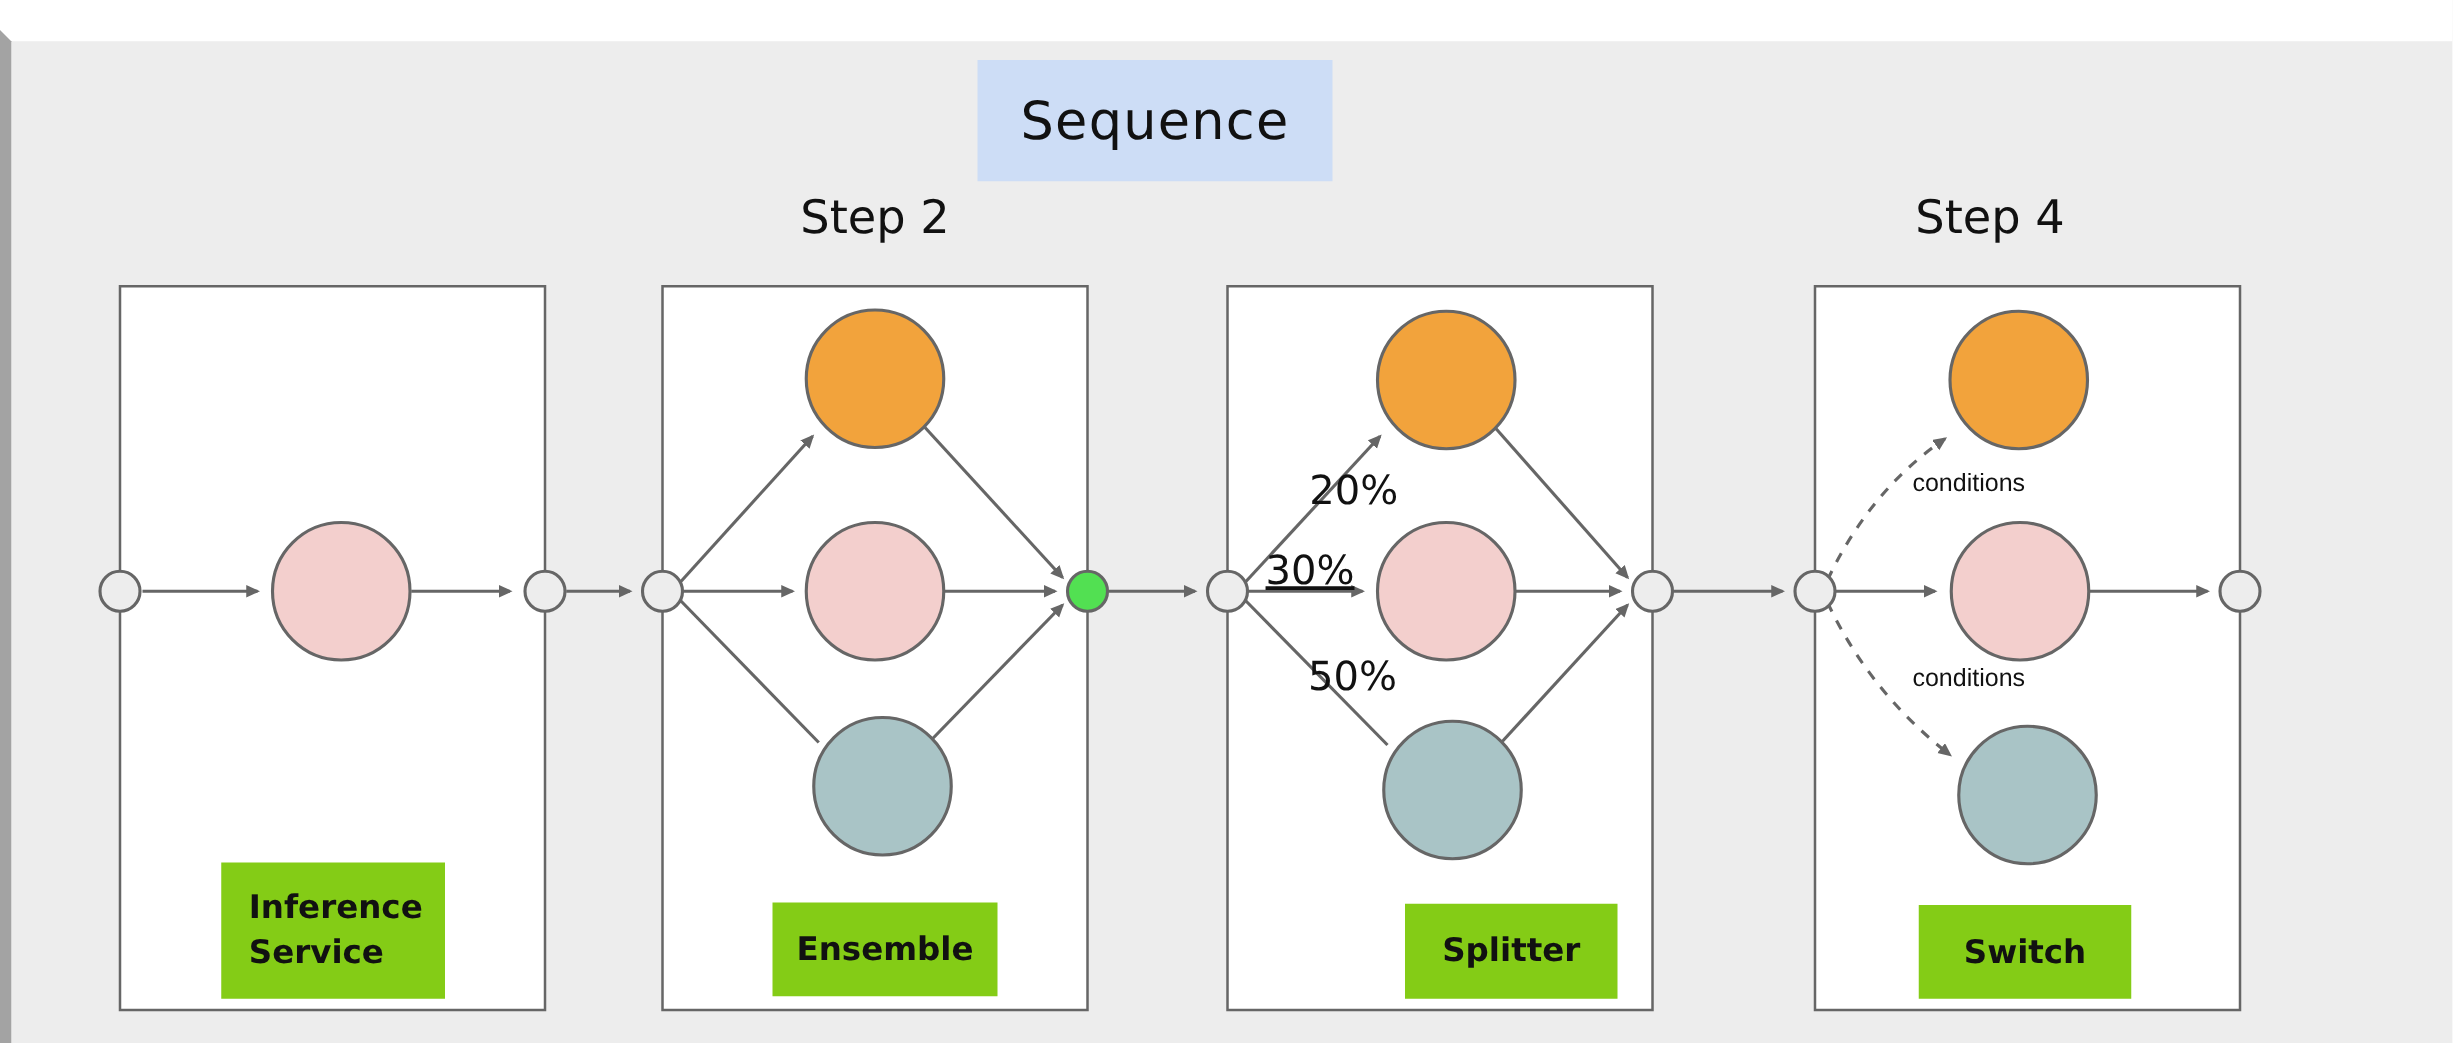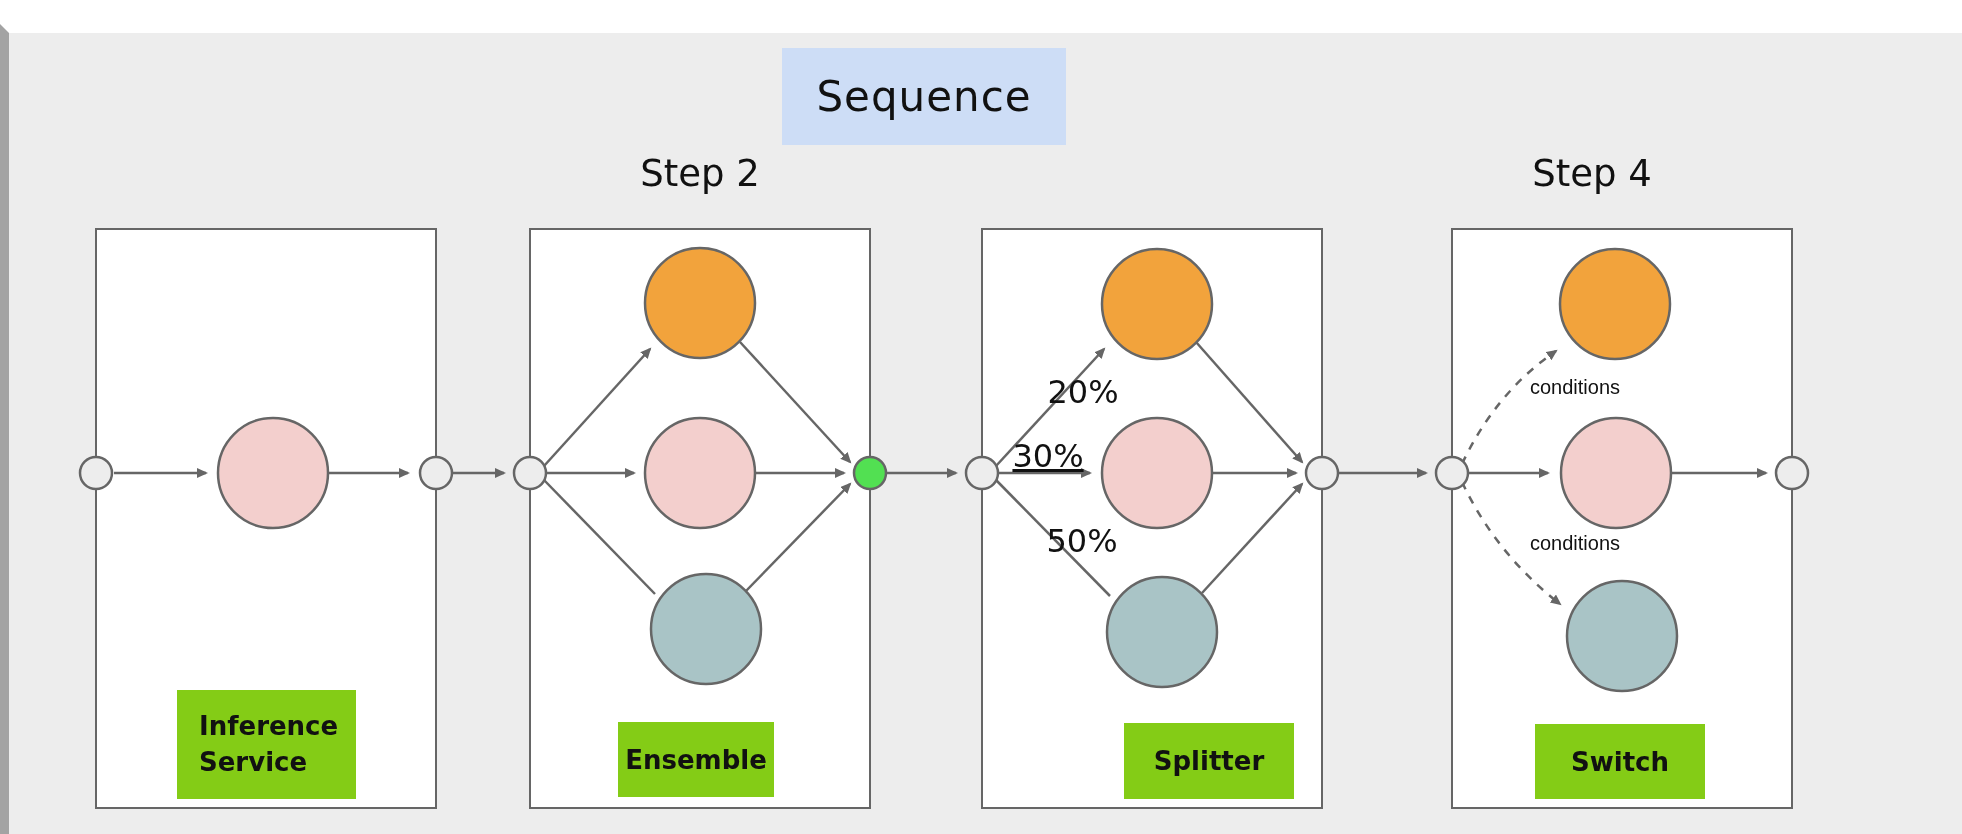--- a/index.html
+++ b/index.html
@@ -107,21 +107,21 @@
 
   <div class="title-box txt">Sequence</div>
 
   <div class="heading txt" style="left:521px;">Step 2</div>
   <div class="heading txt" style="left:1413px;">Step 4</div>
 
   <div class="steplabel multiline txt" style="left:168px;top:657px;width:179px;height:109px;">
     <span>Inference</span>
     <span>Service</span>
   </div>
-  <div class="steplabel txt" style="left:609px;top:689px;width:156px;height:75px;">Ensemble</div>
+  <div class="steplabel txt" style="left:609px;top:689px;width:180px;height:75px;">Ensemble</div>
   <div class="steplabel txt" style="left:1115px;top:690px;width:170px;height:76px;">Splitter</div>
   <div class="steplabel txt" style="left:1526px;top:691px;width:170px;height:75px;">Switch</div>
 
   <div class="pct txt" style="left:1034px;top:340px;">20%</div>
   <div class="pct txt" style="left:999px;top:404px;text-decoration:underline;">30%</div>
   <div class="pct txt" style="left:1033px;top:489px;">50%</div>
 
   <div class="cond txt" style="left:1496px;top:343px;">conditions</div>
   <div class="cond txt" style="left:1496px;top:499px;">conditions</div>
 

